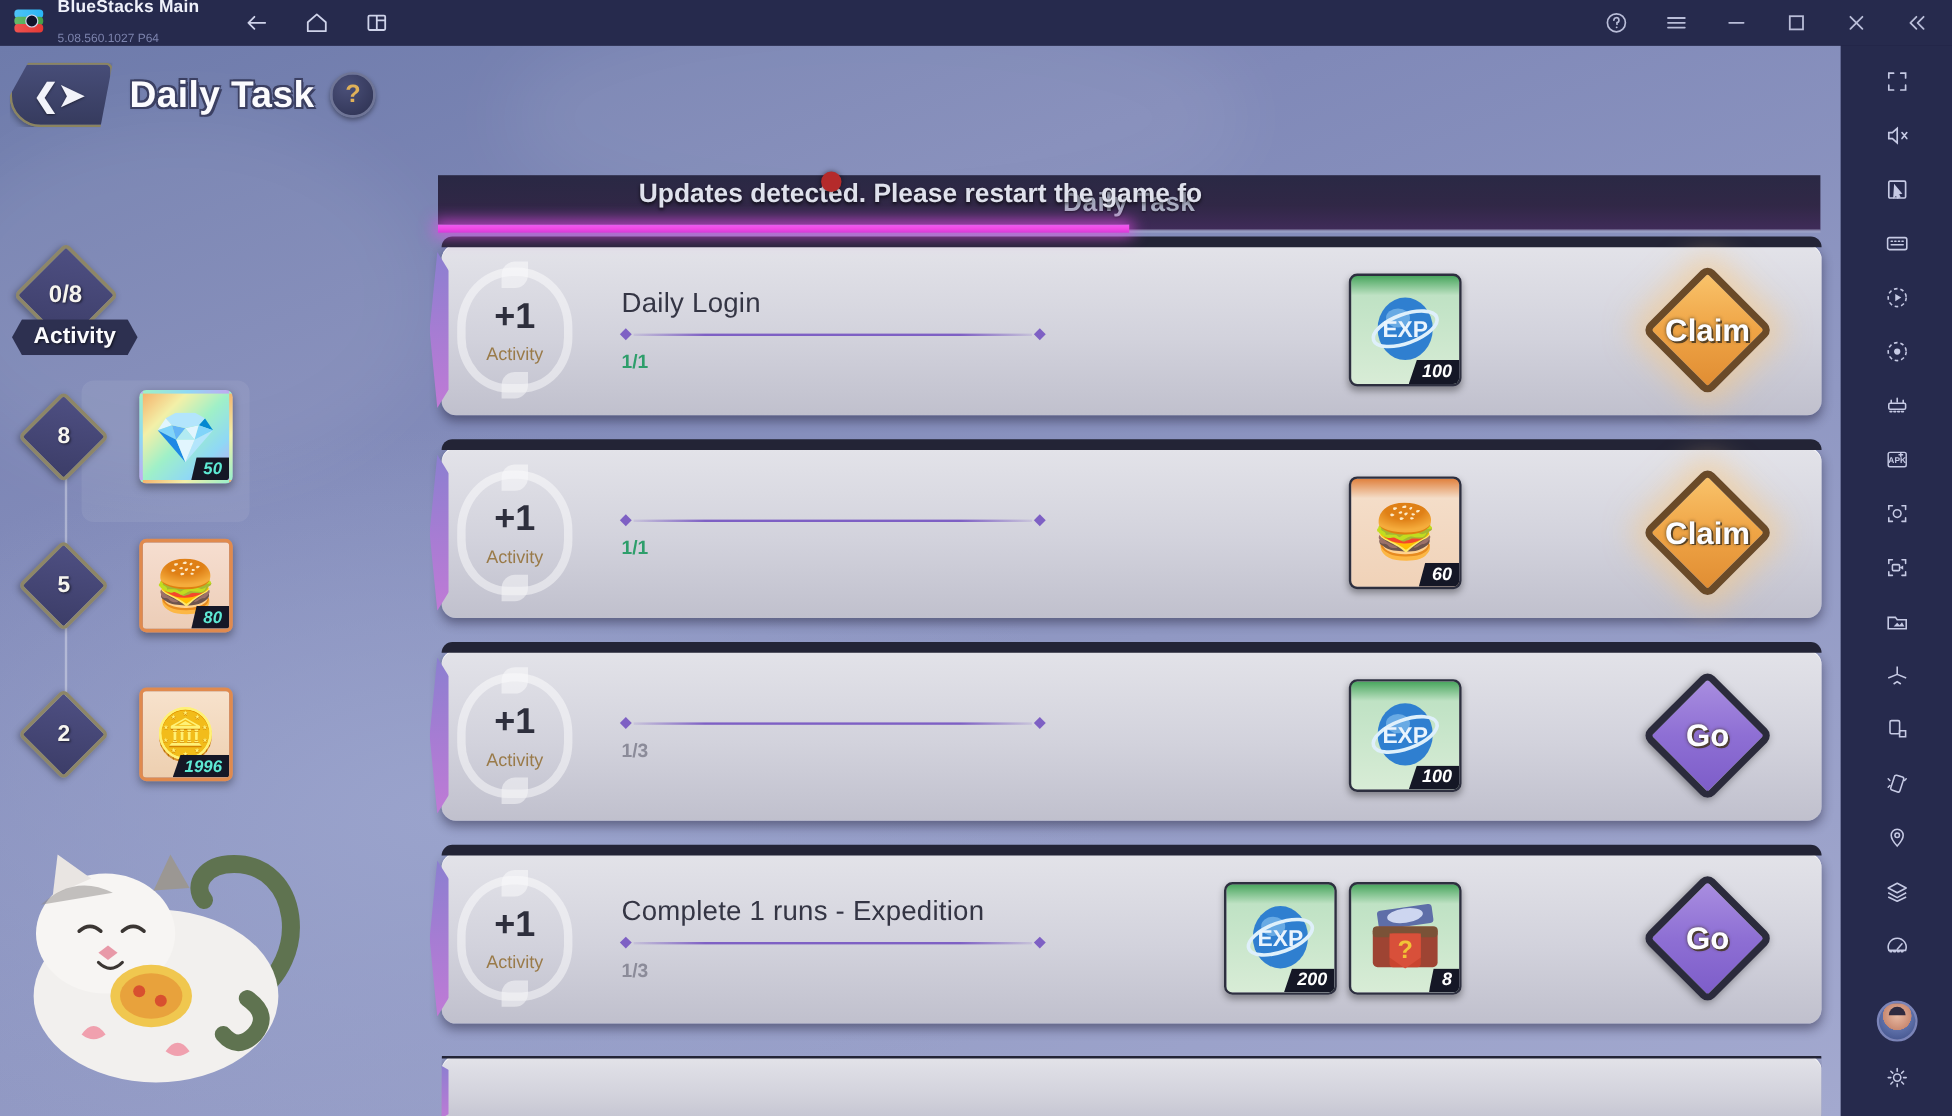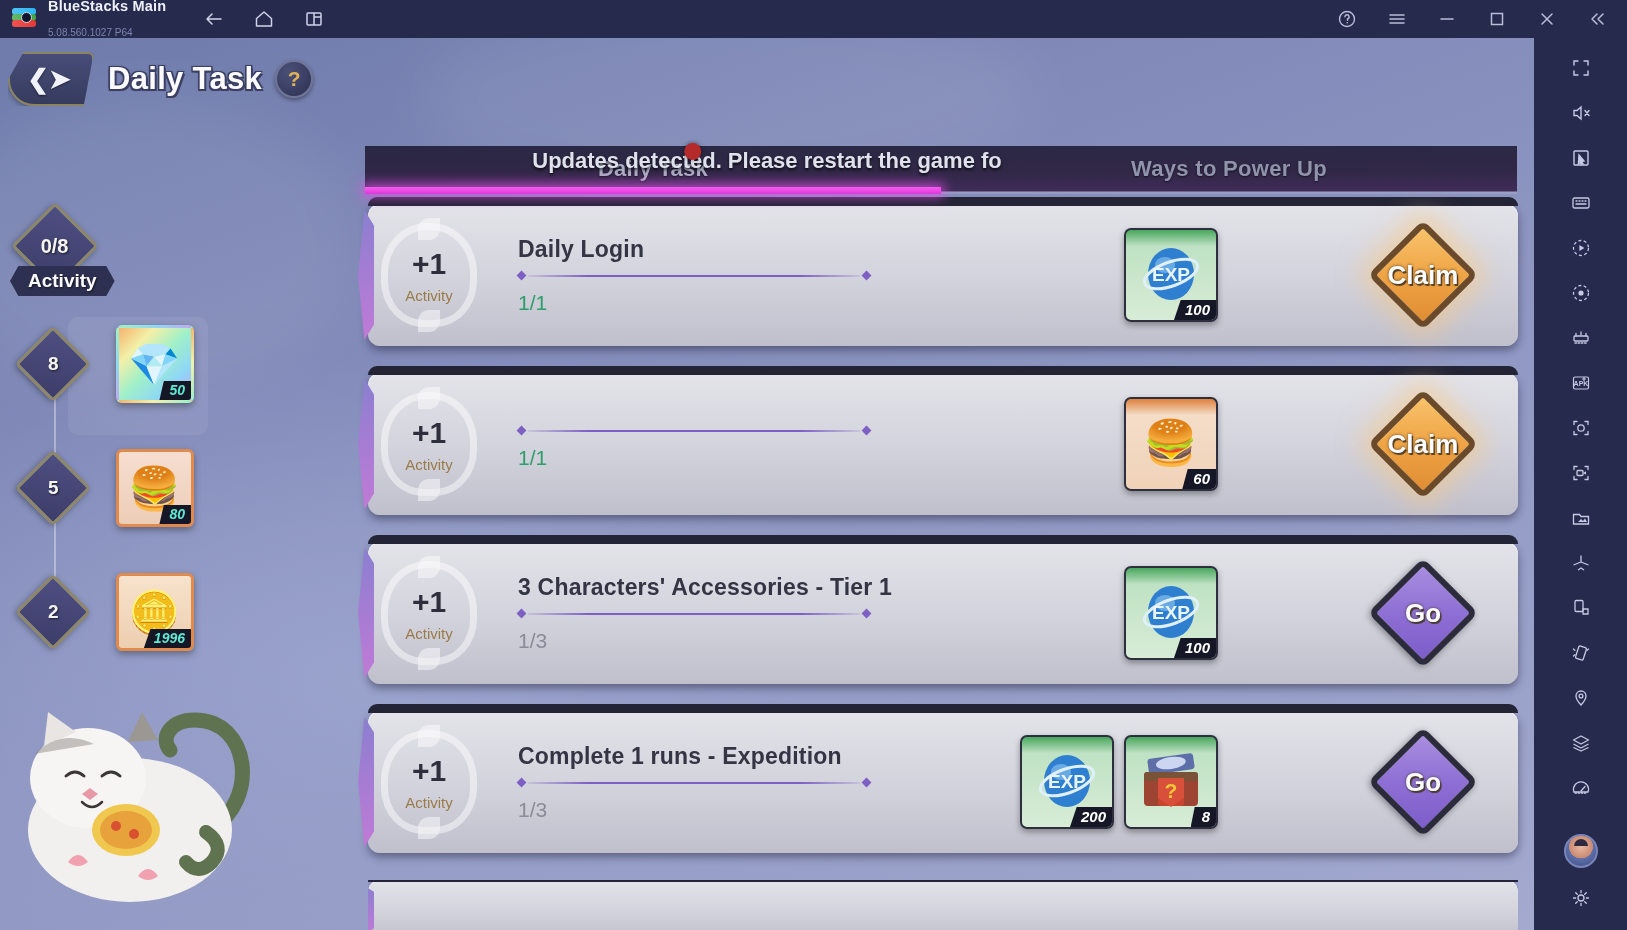--- a/index.html
+++ b/index.html
@@ -237,38 +237,38 @@
     content:''; position:absolute; width: 22px; height: 22px;
     background: rgba(255,255,255,.55); border-radius: 50% 0 50% 0;
   }
   .ab-ring::before { top: -12px; left: 30px; }
   .ab-ring::after { bottom: -12px; left: 30px; }
   .ab-plus { position: relative; font-size: 30px; font-weight: bold; color: #2e2f3d; z-index:2; }
   .ab-word { position: relative; font-size: 15px; color: #9a7b4a; margin-top: 6px; z-index:2; }
 
   .task-mid { position: relative; z-index: 2; flex: 1; padding-left: 28px; }
   .task-name {
-    font-size: 23px; font-weight: bold; color: #343544;
+    font-size: 23px; font-weight: normal; color: #343544;
     letter-spacing: .2px;
   }
   .task-divider {
     position: relative; height: 10px; margin: 8px 0 10px 0;
     width: 352px;
   }
   .task-divider .ln {
     position: absolute; left: 10px; right: 10px; top: 4px; height: 2px;
     background: linear-gradient(90deg, rgba(126,96,196,.15), #7e60c4 18%, #7e60c4 82%, rgba(126,96,196,.15));
   }
   .task-divider .dot {
     position: absolute; top: 1px; width: 7px; height: 7px;
     background: #7e60c4; transform: rotate(45deg);
   }
   .task-divider .dot.l { left: 0; }
   .task-divider .dot.r { right: 0; }
-  .task-progress { font-size: 21px; font-weight: normal; color: #8b8b99; }
+  .task-progress { font-size: 16px; font-weight: bold; color: #8b8b99; }
   .task-progress.done { color: #2e9e6b; }
 
   .rewards { position: relative; z-index: 2; display: flex; gap: 10px; margin-right: 300px; }
   .rw {
     width: 94px; height: 94px; border-radius: 7px; position: relative;
     border: 2px solid #2d2f3f;
     box-shadow: 0 3px 6px rgba(0,0,0,.35);
     overflow: hidden;
   }
   .rw.exp { background: linear-gradient(180deg,#49a65e 0%, #bfe2c4 18%, #d8ecd6 100%); }
@@ -411,21 +411,20 @@
   <div class="page-header">
     <div class="back-plate">
       <div class="back-glyph">❮➤</div>
     </div>
     <div class="page-title">Daily Task</div>
     <div class="help-btn">?</div>
   </div>
 
   <div class="tabbar">
     <div class="tab active">Daily Task</div>
-    <div class="tab">Ways to Power Up</div>
     <div class="tab-underline"></div>
   </div>
 
   <div class="toast">
     <span>Updates detected. Please restart the game fo</span>
     <span class="toast-dot"></span>
   </div>
 
   <div class="track">
     <div style="position:relative;height:96px;">
@@ -555,21 +554,20 @@
     </div>
 
     <div class="task-row">
       <div class="task-bg"></div>
       <div class="activity-badge">
         <div class="ab-ring"></div>
         <div class="ab-plus">+1</div>
         <div class="ab-word">Activity</div>
       </div>
       <div class="task-mid">
-        <div class="task-name">3 Characters' Accessories - Tier 1</div>
         <div class="task-divider">
           <span class="dot l"></span>
             <span class="ln"></span>
             <span class="dot r"></span>
         </div>
         <div class="task-progress">1/3</div>
       </div>
       <div class="rewards">
         <div class="rw exp">
           <div class="rw-art">

